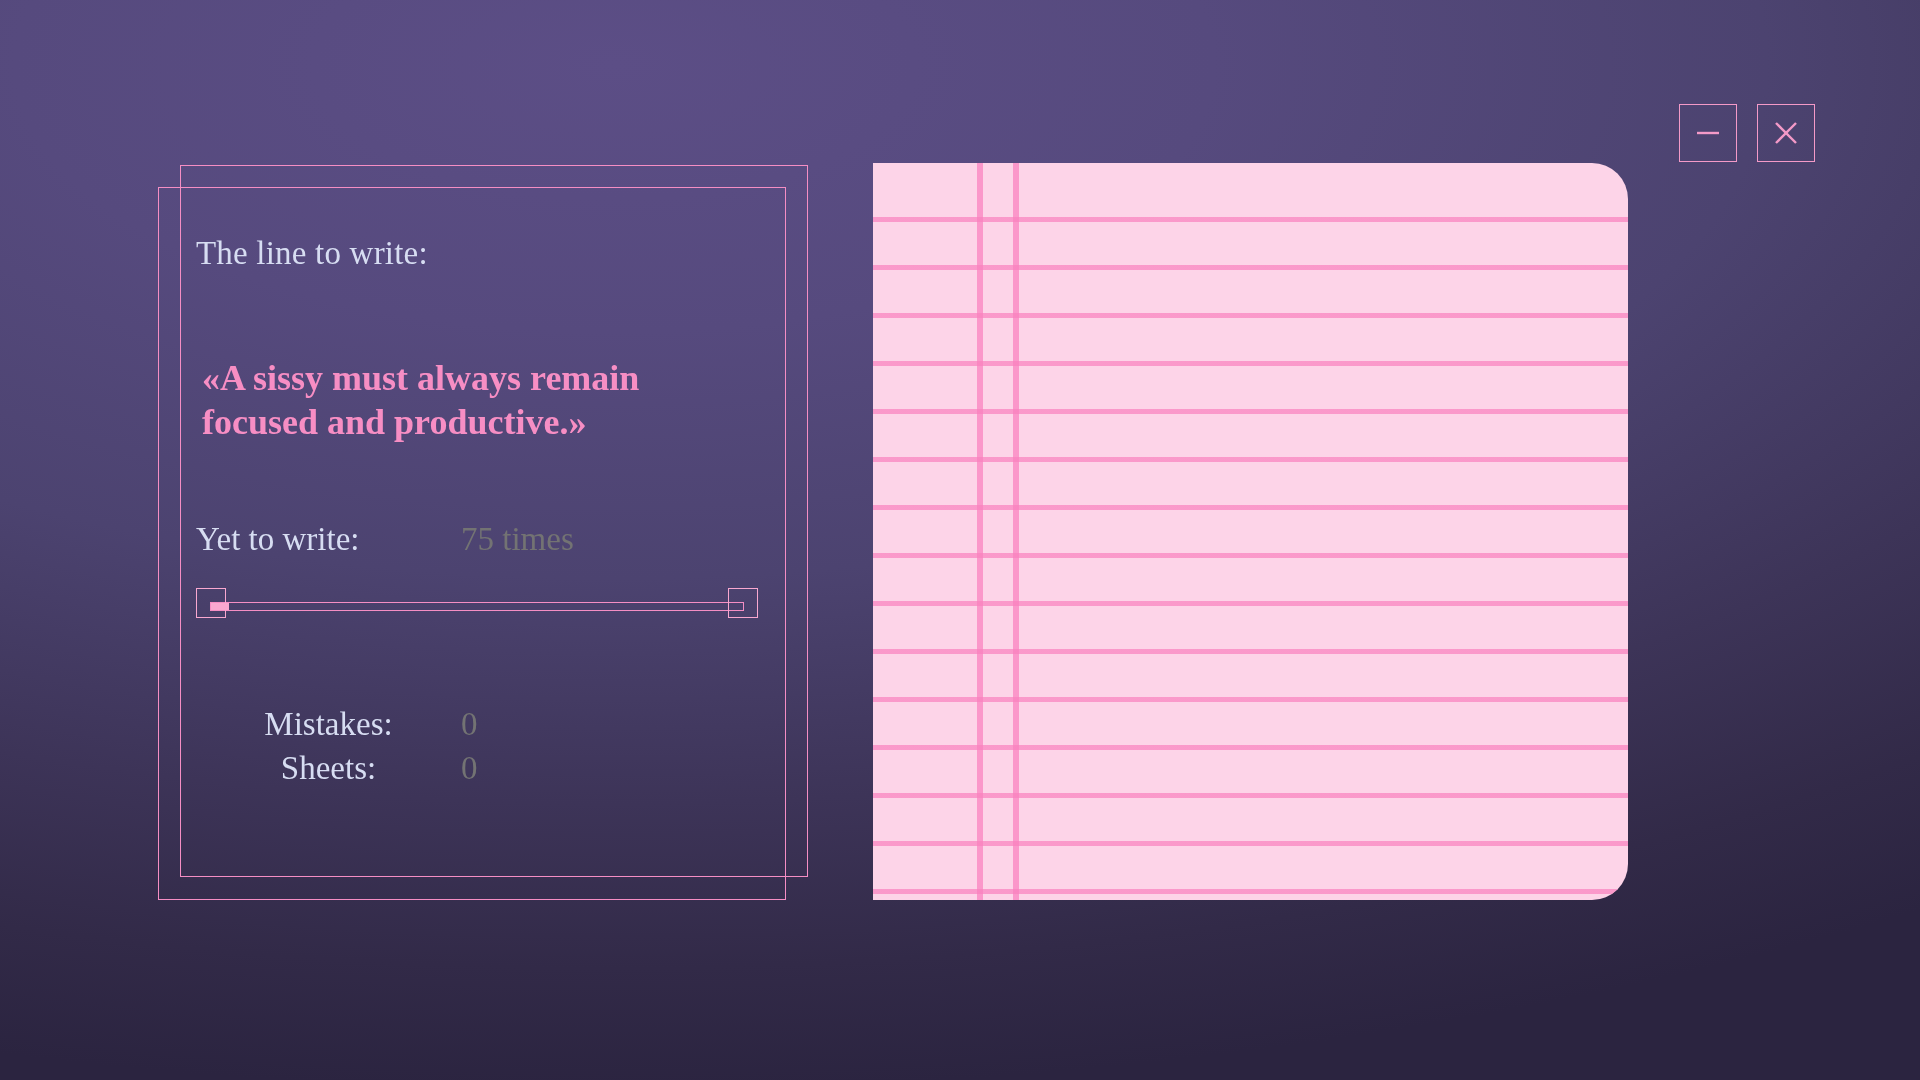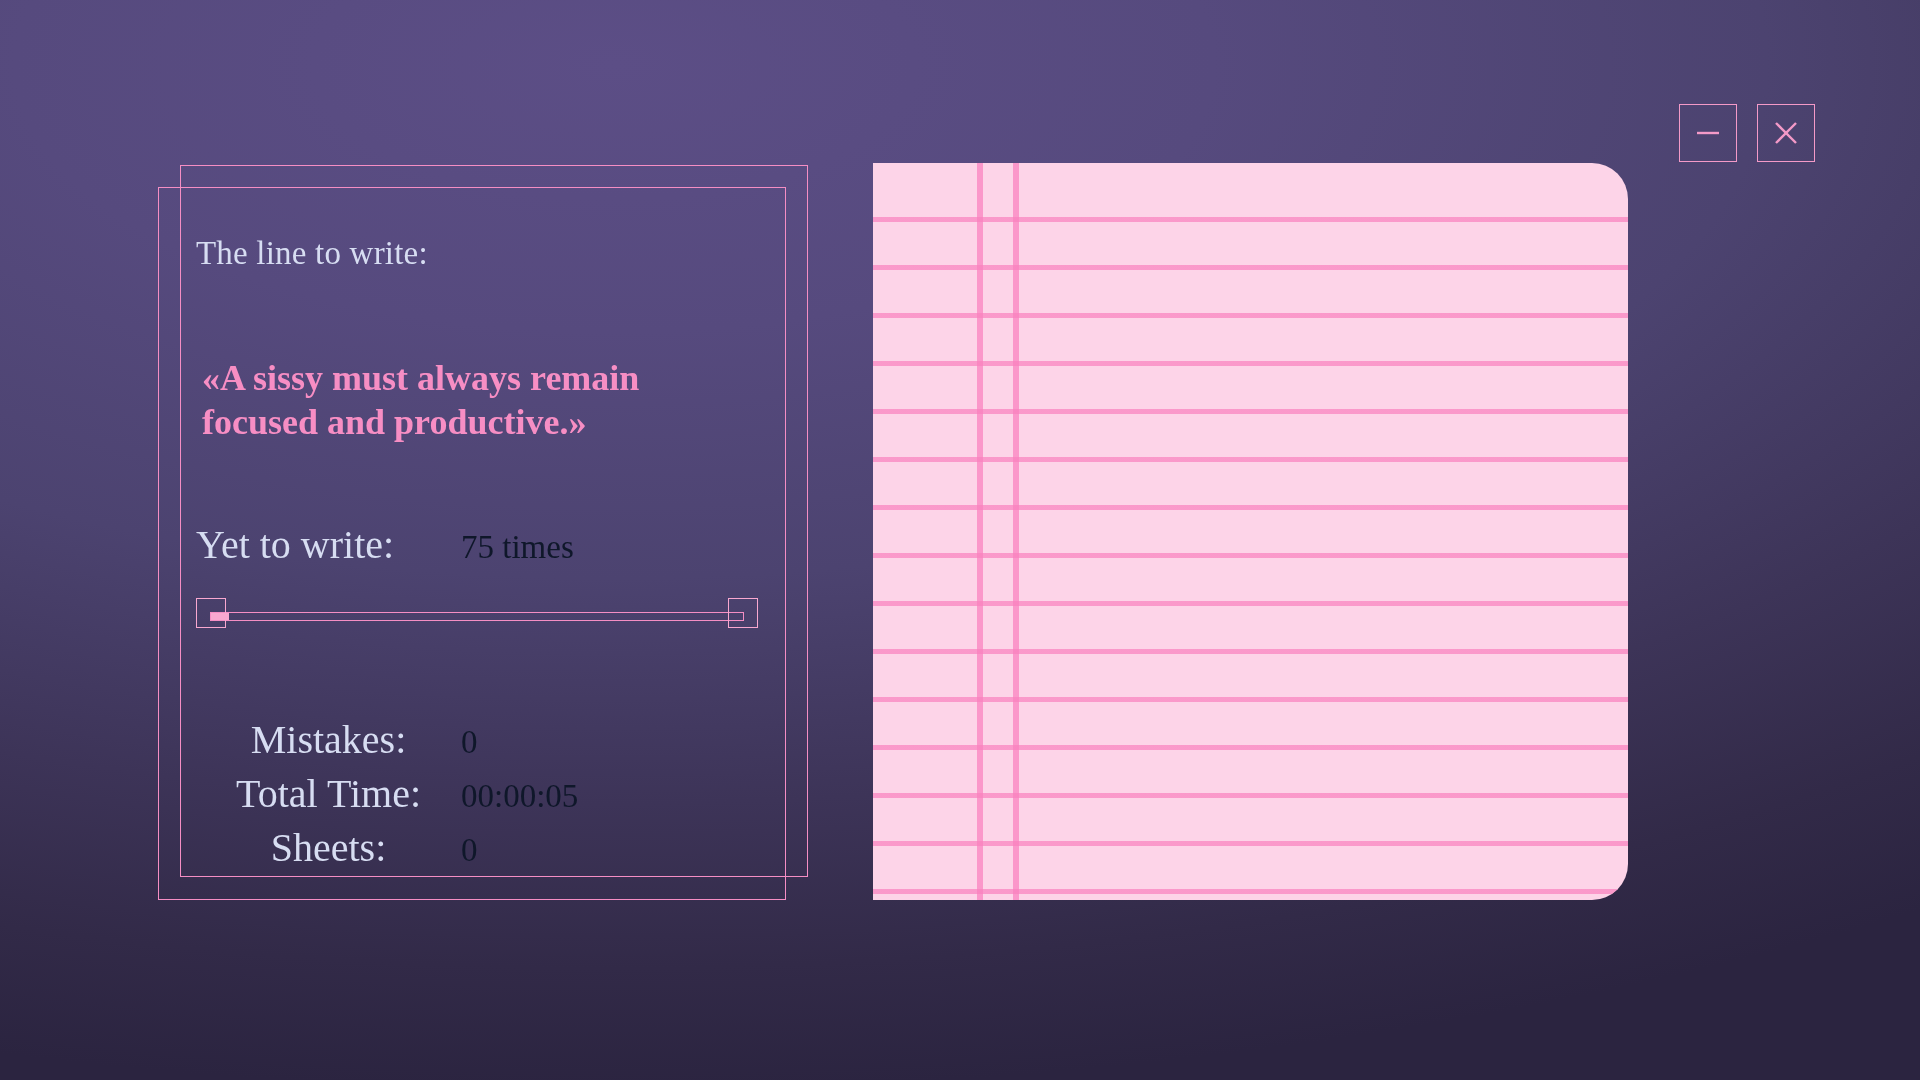--- a/index.html
+++ b/index.html
@@ -77,26 +77,26 @@
     text-align:left;
     padding:0 6px;
   }
 
   .stat-row {
     display:flex;
     align-items:baseline;
   }
   .stat-label {
     color:#d7ddf2;
-    font-size:40px;
+    font-size:33px;
     width:265px;
     flex:0 0 265px;
   }
   .stat-value {
-    color:#0f172a;
+    color:#737373;
     font-size:33px;
   }
 
   .yet-row { margin-top:76px; }
 
   
   .slider {
     position:relative;
     margin-top:30px;
     height:34px;
@@ -205,24 +205,20 @@
       <div class="slider-knob knob-left"></div>
       <div class="slider-knob knob-right"></div>
     </div>
 
     <div class="stats-block">
       <div class="stat-row">
         <span class="stat-label">Mistakes:</span>
         <span class="stat-value">0</span>
       </div>
       <div class="stat-row">
-        <span class="stat-label">Total Time:</span>
-        <span class="stat-value">00:00:05</span>
-      </div>
-      <div class="stat-row">
         <span class="stat-label">Sheets:</span>
         <span class="stat-value">0</span>
       </div>
     </div>
 
   </div>
 </div>
 
 <div class="notepad">
   <div class="rules"></div>

